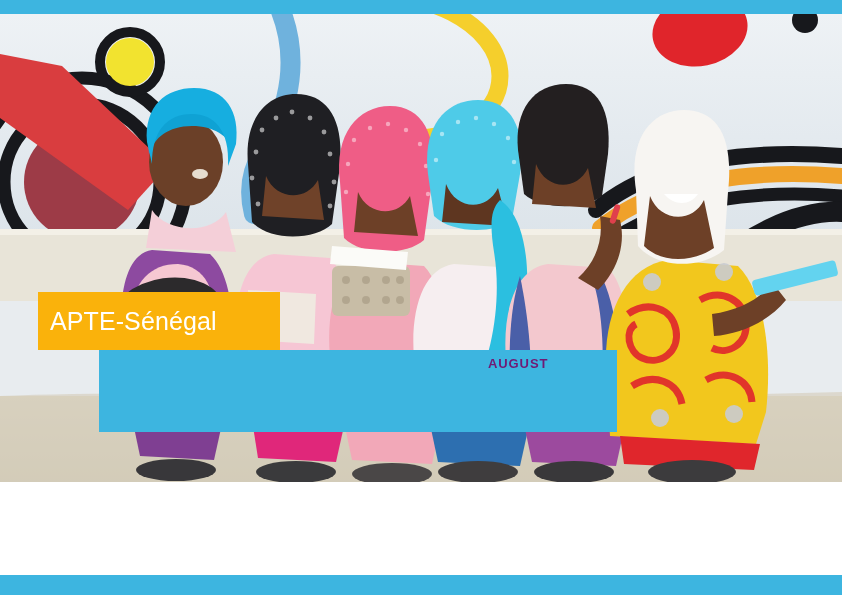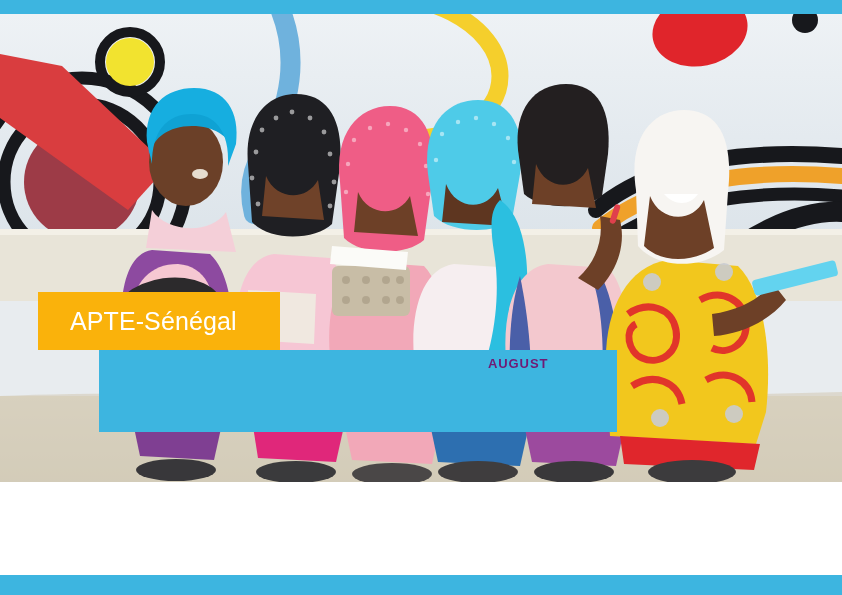--- a/index.html
+++ b/index.html
@@ -54,21 +54,21 @@
     width: 242px; height: 58px;
     background: #fab20b;
     display: flex;
     align-items: center;
   }
   .banner-orange .txt {
     color: #ffffff;
     font-size: 25px;
     font-weight: 400;
     letter-spacing: 0.1px;
-    padding-left: 32px;
+    padding-left: 12px;
     line-height: 1;
   }
   .banner-blue {
     position: absolute;
     left: 99px; top: 350px;
     width: 518px; height: 82px;
     background: #3db5e0;
   }
   .banner-blue .title {
     position: absolute;

